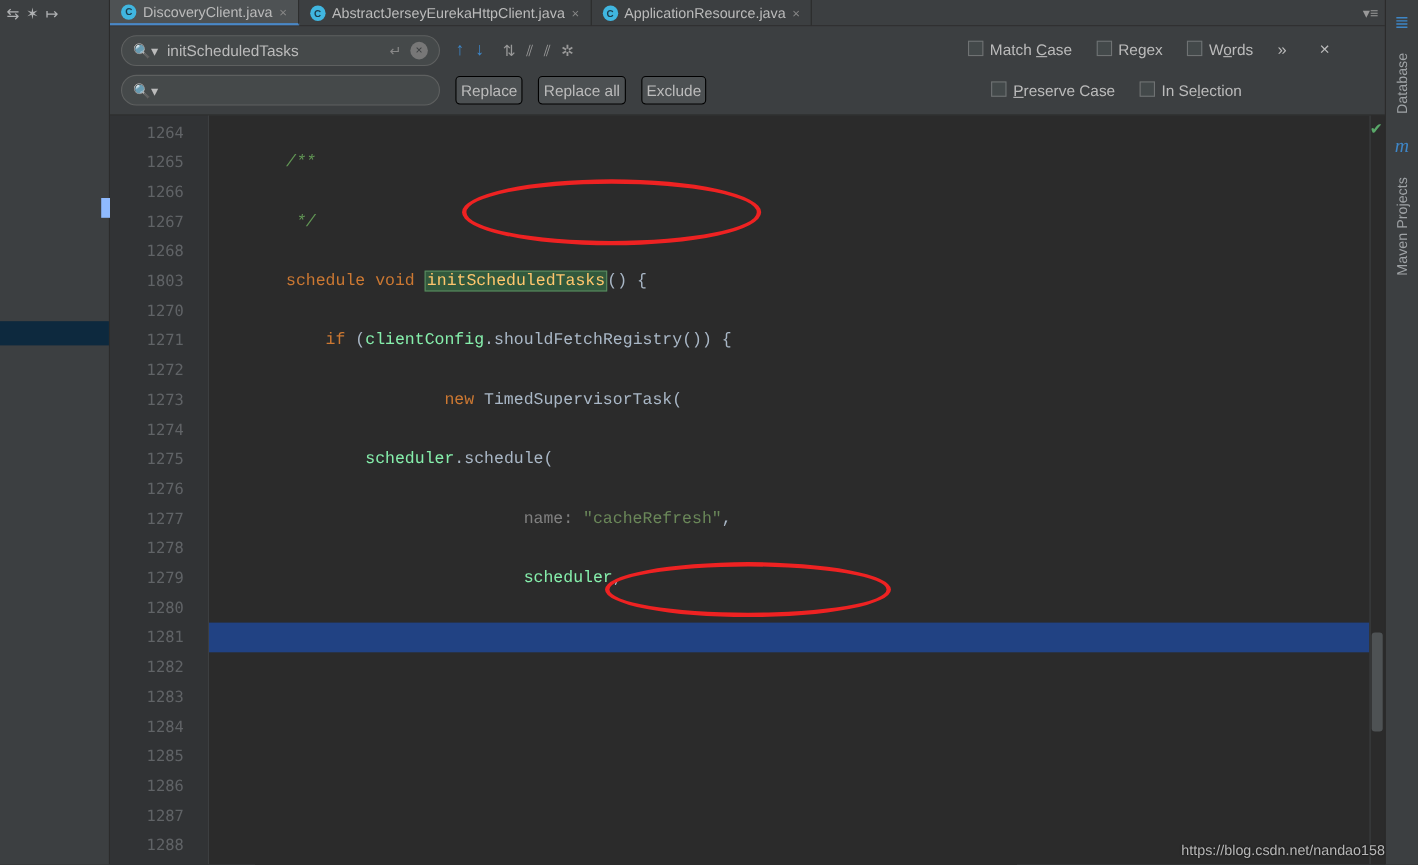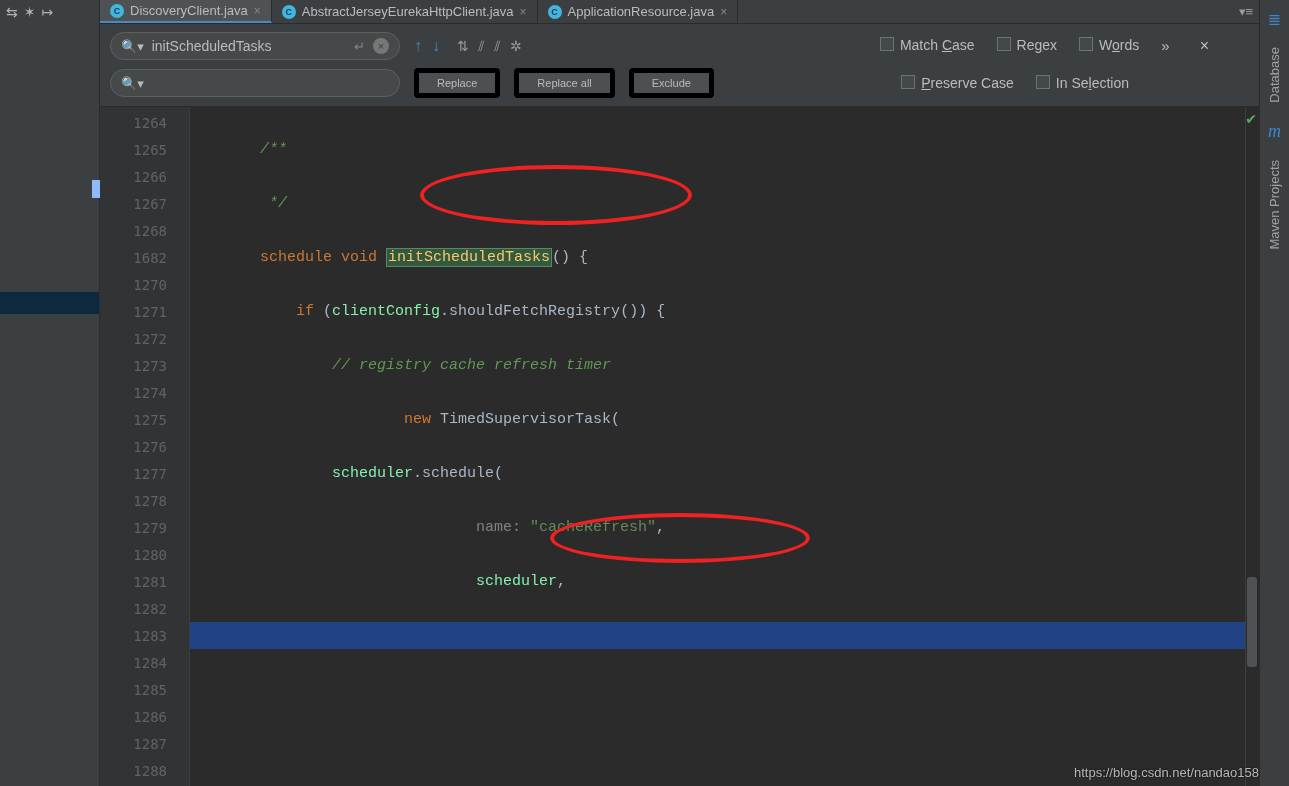--- a/index.html
+++ b/index.html
@@ -85,22 +85,22 @@
   .extra-icons span{ color:#999; font-size:14px; padding:0 3px; cursor:pointer;}
   .gear-blue{ color:#3e86c7;}
   .chk-group { display:flex; gap:22px; margin-left:auto; padding-right:40px;}
   .chk { display:flex; gap:6px; cursor:pointer;}
   .chk .box{ width:14px; height:14px; border:1px solid #6f7273; background:#43494a;}
   .chk .lbl{ color:#bbbbbb; font-size:14px;}
   .chk .lbl u{ text-decoration:underline;}
   .findbar .extras-more{ color:#bbb; font-size:15px; cursor:pointer;}
   .findbar .close-find{ color:#bbb; font-size:16px; cursor:pointer; margin-left:8px;}
   .btn {
-    background:#4c5052; border:5px solid #000000; color:#bbbbbb;
-    padding:4px 18px; border-radius:4px; font-size:11px; cursor:pointer;
+    background:#4c5052; border:1px solid #000000; color:#bbbbbb;
+    padding:4px 4px; border-radius:4px; font-size:14px; cursor:pointer;
   }
   .replacerow .chk-group{ padding-right:120px;}
 
   
   .editor-body { flex:1; display:flex; background:#2b2b2b; min-height:0; position:relative;}
   .gutter {
     width: 90px; background:#313335; border-right:1px solid #3c3f41;
     padding-top:2px;
   }
   .gline {
@@ -255,21 +255,21 @@
     </div>
 
     <div class="editor-body">
 
       <div class="gutter">
         <div class="gline">1264</div>
         <div class="gline">1265</div>
         <div class="gline">1266</div>
         <div class="gline">1267</div>
         <div class="gline">1268</div>
-        <div class="gline">1682</div>
+        <div class="gline">1803</div>
         <div class="gline">1270</div>
         <div class="gline">1271</div>
         <div class="gline">1272</div>
         <div class="gline">1273</div>
         <div class="gline">1274</div>
         <div class="gline">1275</div>
         <div class="gline">1276</div>
         <div class="gline">1277</div>
         <div class="gline">1278</div>
         <div class="gline">1279</div>
@@ -282,21 +282,20 @@
         <div class="gline">1286</div>
         <div class="gline">1287</div>
         <div class="gline">1288</div>
       </div>
 
       <div class="code">
 <div class="cline">    <span class="tok-comment">/**</span></div>
 <div class="cline">    <span class="tok-comment"> */</span></div>
 <div class="cline">    <span class="tok-kw">schedule</span><span class="tok-kw"> void </span><span class="hl-box tok-defname">initScheduledTasks</span><span>() {</span></div>
 <div class="cline">        <span class="tok-kw">if </span><span>(</span><span class="tok-field">clientConfig</span><span>.</span><span>shouldFetchRegistry</span><span>()) {</span></div>
-<div class="cline">            <span class="tok-comment">// registry cache refresh timer</span></div>
 <div class="cline">                    <span class="tok-kw">new </span><span>TimedSupervisorTask(</span></div>
 <div class="cline">            <span class="tok-field">scheduler</span><span>.</span><span>schedule</span><span>(</span></div>
 <div class="cline">                            <span class="tok-param">name:</span><span class="tok-str"> "cacheRefresh"</span><span>,</span></div>
 <div class="cline">                            <span class="tok-field">scheduler</span><span>,</span></div>
 <div class="cline sel-line">                            </div>
 
 
 
 
 

